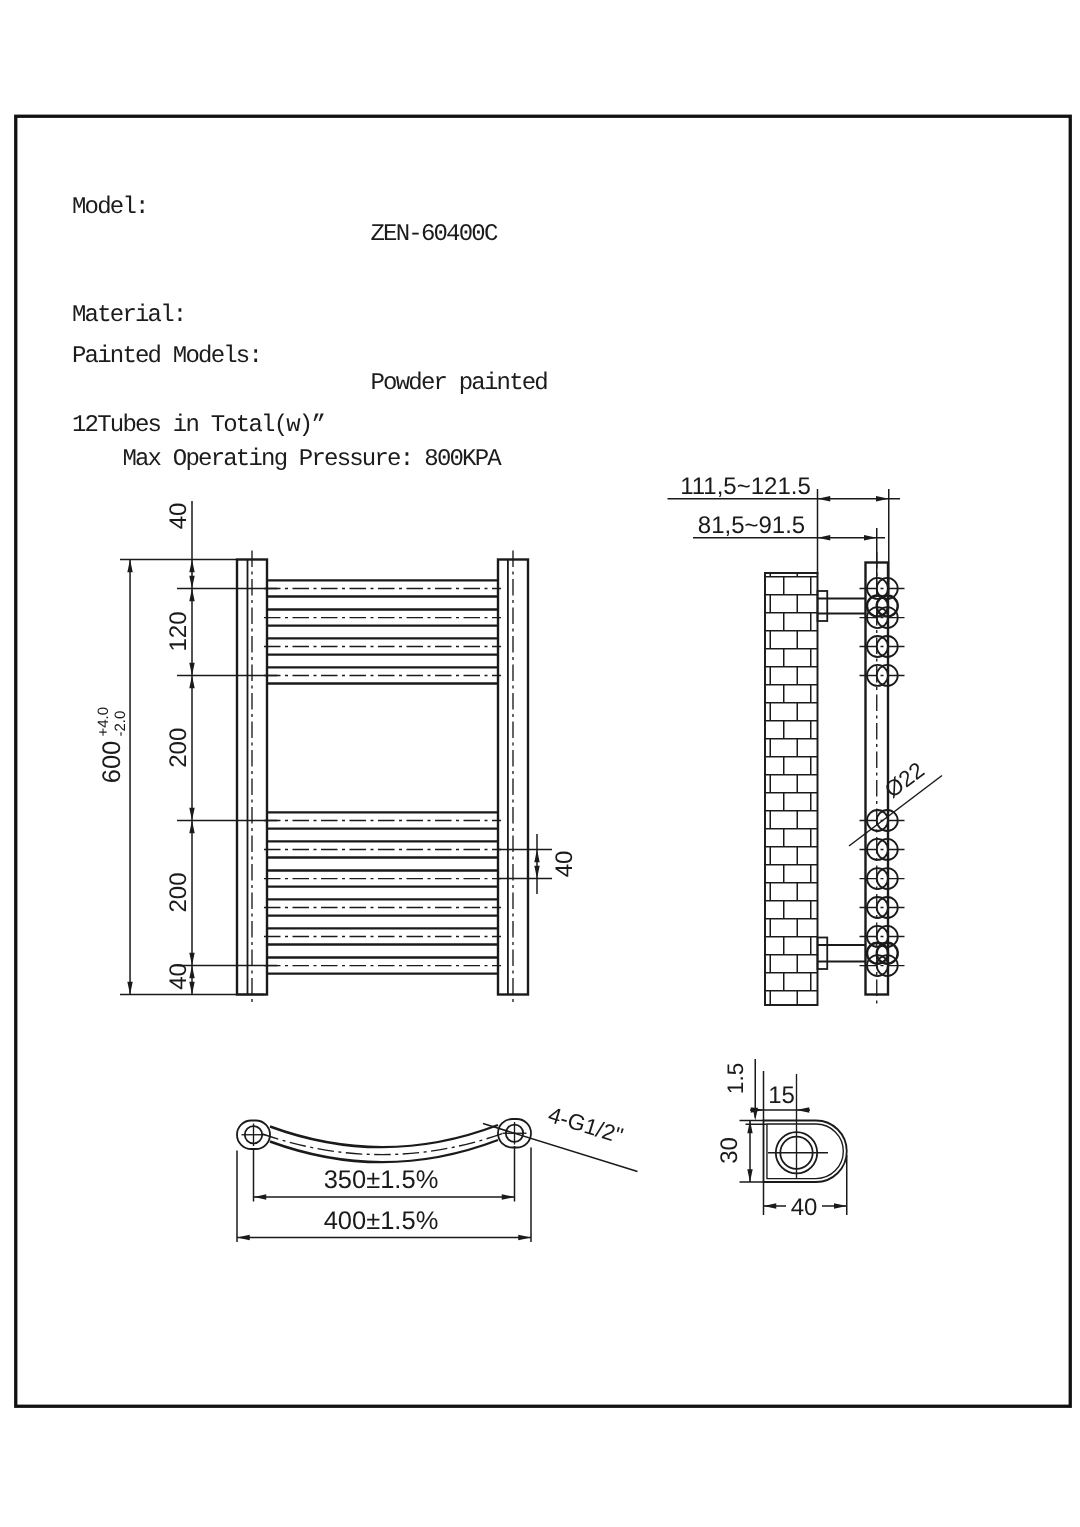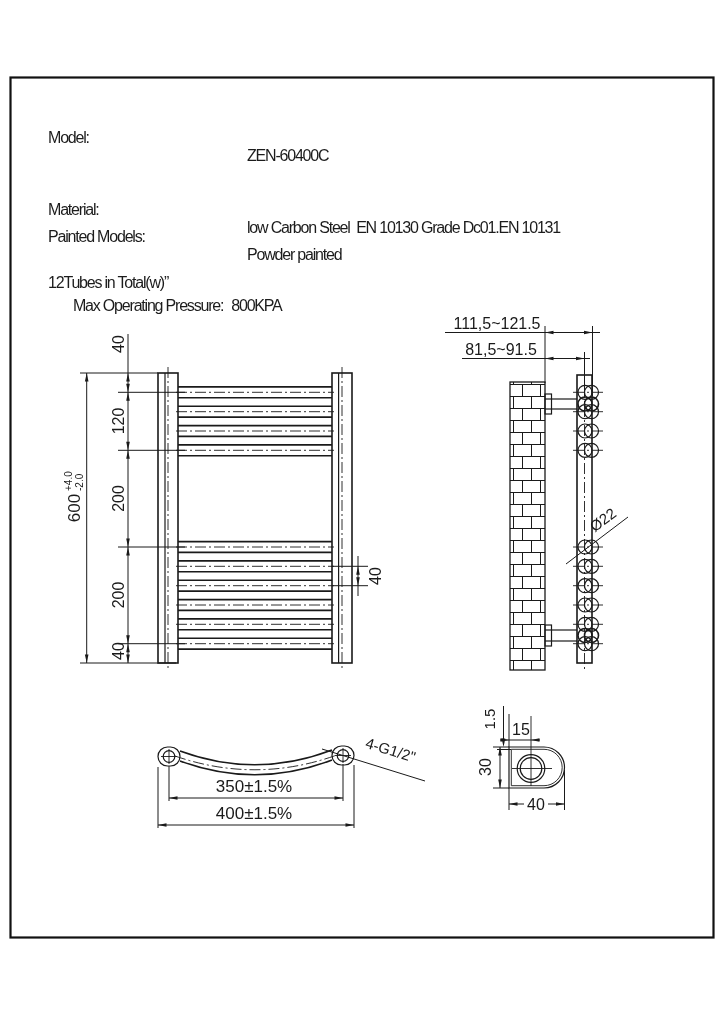--- a/index.html
+++ b/index.html
@@ -1,25 +1,25 @@
 <!DOCTYPE html>
 <html><head>
 <meta charset="utf-8">
 <style>
   html,body{margin:0;padding:0;background:#fff;}
   .page{position:relative;width:720px;height:1018px;background:#fff;overflow:hidden;
         font-family:"Liberation Sans",sans-serif;color:#1a1a1a;}
   .sheet-svg{position:absolute;left:0;top:0;}
   .spec{position:absolute;left:0;top:0;width:720px;height:320px;
-        font-family:Liberation Sans, sans-serif;
+        font-family:Liberation Mono, monospace;
         font-size:16px;letter-spacing:-1.2px;color:#1c1c1c;}
   .srow{position:absolute;left:0;width:700px;white-space:pre;}
   .srow .lab{position:absolute;left:48px;}
   .srow .val{position:absolute;left:247px;text-align:center;}
-  .srow .inline-lab{margin-left:60px;text-align:right;}
+  .srow .inline-lab{margin-left:48px;text-align:right;}
   .srow .inline-val{margin-left:8px;}
   svg text{fill:#1a1a1a;}
   .ol{stroke:#1a1a1a;stroke-width:1.6;fill:none;}
   .ml{stroke:#1a1a1a;stroke-width:1.2;fill:none;}
   .tl{stroke:#1a1a1a;stroke-width:1;fill:none;}
   .xl{stroke:#1a1a1a;stroke-width:0.9;fill:none;}
   .cl{stroke:#1a1a1a;stroke-width:0.9;fill:none;stroke-dasharray:11 3 2 3;}
   .dim16{font-size:16px;}
   .dim17{font-size:17px;}
   .dim15{font-size:15px;}
@@ -286,21 +286,20 @@
       </g>
 </svg>
 
 <div class="spec">
   <div class="srow" style="top:111px">
     <span class="lab">Model:</span>
     <span class="val">ZEN-60400C</span>
   </div>
   <div class="srow" style="top:183px">
     <span class="lab">Material:</span>
-    <span class="val">low Carbon Steel  EN 10130 Grade Dc01.EN 10131</span>
   </div>
   <div class="srow" style="top:210px">
     <span class="lab">Painted Models:</span>
     <span class="val">Powder painted</span>
   </div>
   <div class="srow" style="top:256px">
     <span class="lab">12Tubes in Total(w)”</span>
   </div>
   <div class="srow" style="top:279px">
     <span class="inline-lab">Max Operating Pressure:</span><span class="inline-val">800KPA</span>

